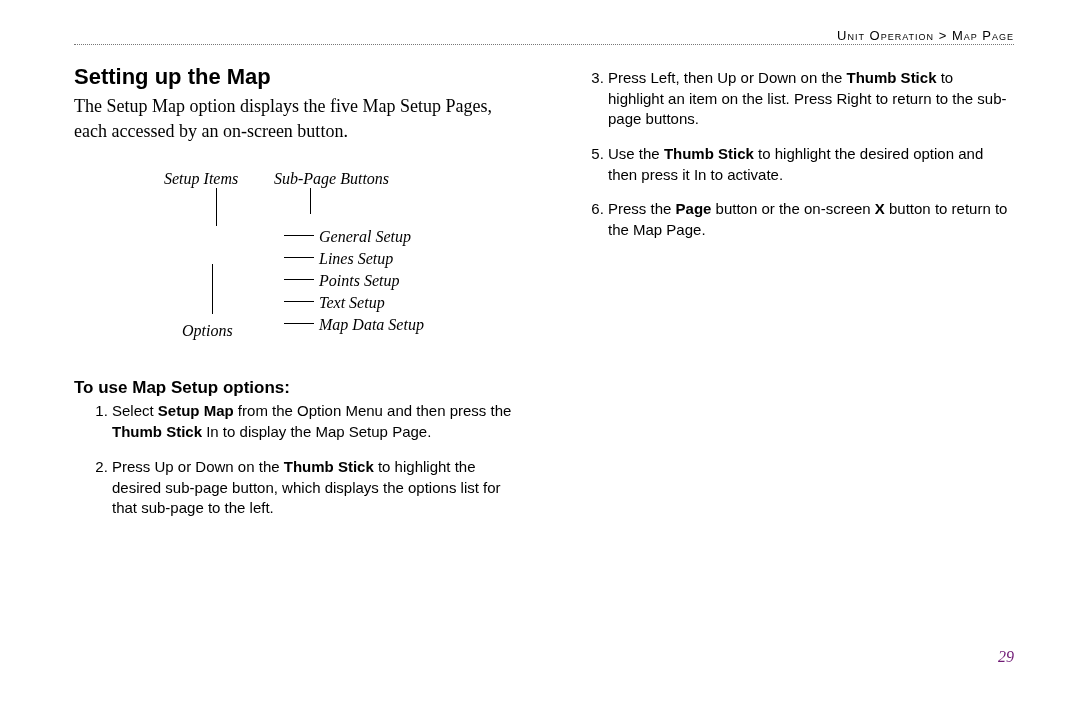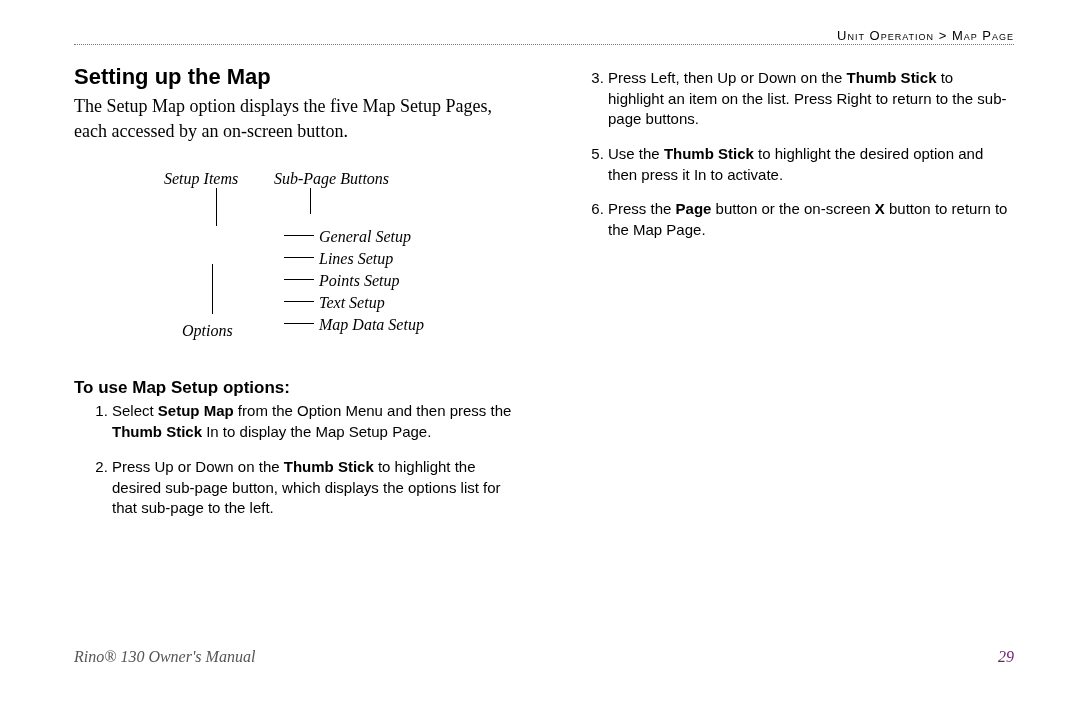--- a/index.html
+++ b/index.html
@@ -165,16 +165,15 @@
       </li>
       <li value="5">
         <span>Use the </span><span class="b">Thumb Stick</span><span> to highlight the desired option and then press it In to activate.</span>
       </li>
       <li value="6">
         <span>Press the </span><span class="b">Page</span><span> button or the on-screen </span><span class="b">X</span><span> button to return to the Map Page.</span>
       </li>
     </ol>
   </div>
 
-  <div class="footer-left">Rino® 130 Owner's Manual</div>
   <div class="footer-right">29</div>
 
 </div>
 
 </body></html>

